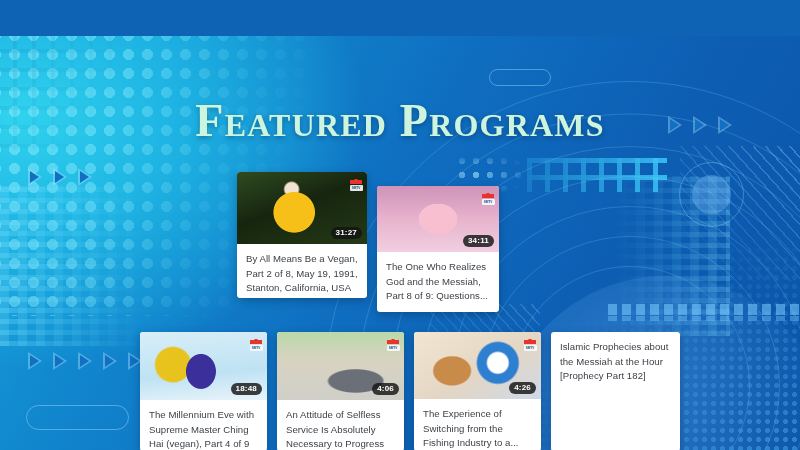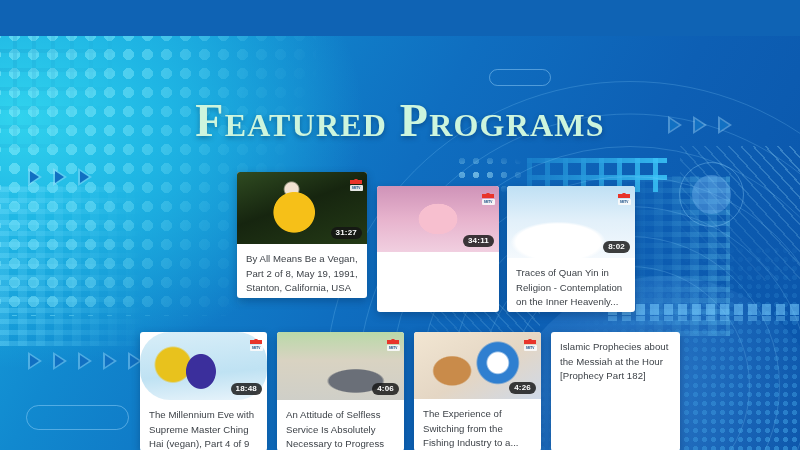--- a/index.html
+++ b/index.html
@@ -322,35 +322,26 @@
     </div>
 
     <div class="card" style="left:377px; top:150px; width:122px; height:126px;">
       <div class="thumb t2" style="height:66px;">
         <div class="logo">
           <div class="lotus"></div>
           <div class="lbar">SMTV</div>
         </div>
         <div class="badge">34:11</div>
       </div>
-    </div>
-
-    <div class="card" style="left:507px; top:150px; width:128px; height:126px;">
-      <div class="thumb t3" style="height:72px;">
-        <div class="logo">
-          <div class="lotus"></div>
-          <div class="lbar">SMTV</div>
-        </div>
-        <div class="badge">8:02</div>
-      </div>
-      <div class="caption">Traces of Quan Yin in Religion - Contemplation on the Inner Heavenly...</div>
-    </div>
+      <div class="caption">The One Who Realizes God and the Messiah, Part 8 of 9: Questions...</div>
+    </div>
+
 
     <div class="card" style="left:140px; top:296px; width:127px; height:119px;">
-      <div class="thumb t4" style="height:68px;border-radius:30px;">
+      <div class="thumb t4" style="height:68px;">
         <div class="logo">
           <div class="lotus"></div>
           <div class="lbar">SMTV</div>
         </div>
         <div class="badge">18:48</div>
       </div>
       <div class="caption">The Millennium Eve with Supreme Master Ching Hai (vegan), Part 4 of 9</div>
     </div>
 
     <div class="card" style="left:277px; top:296px; width:127px; height:119px;">

